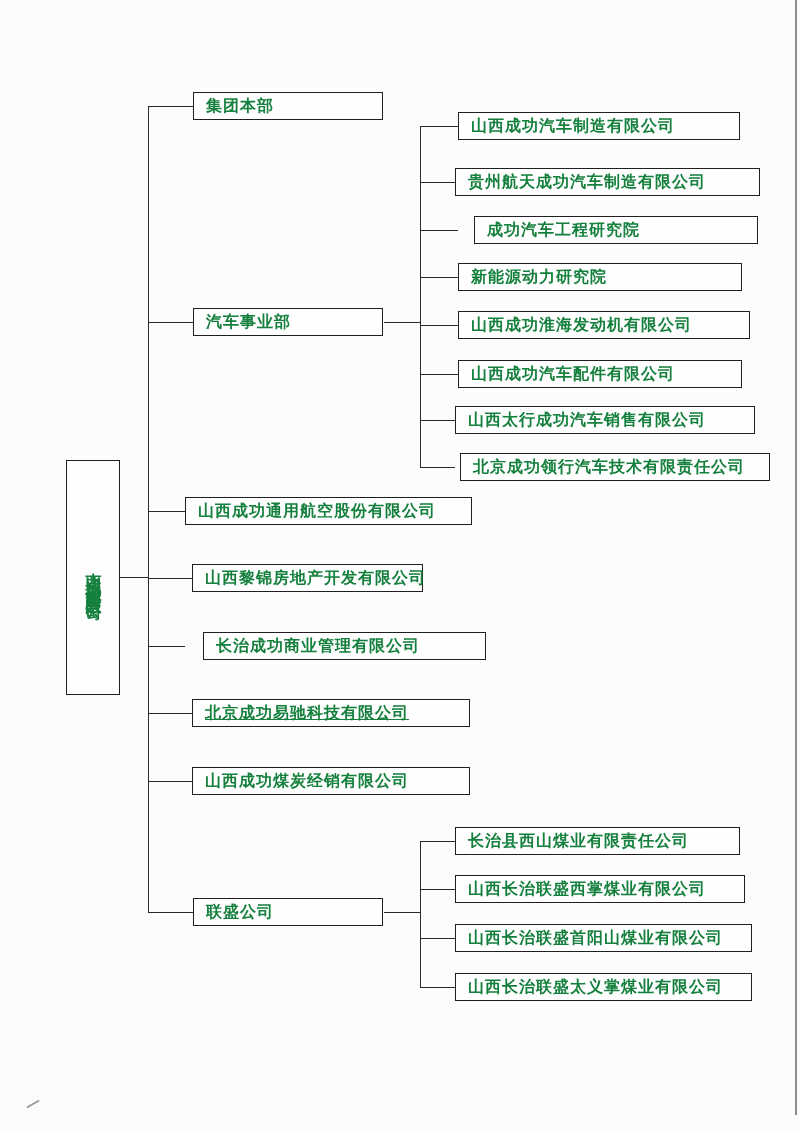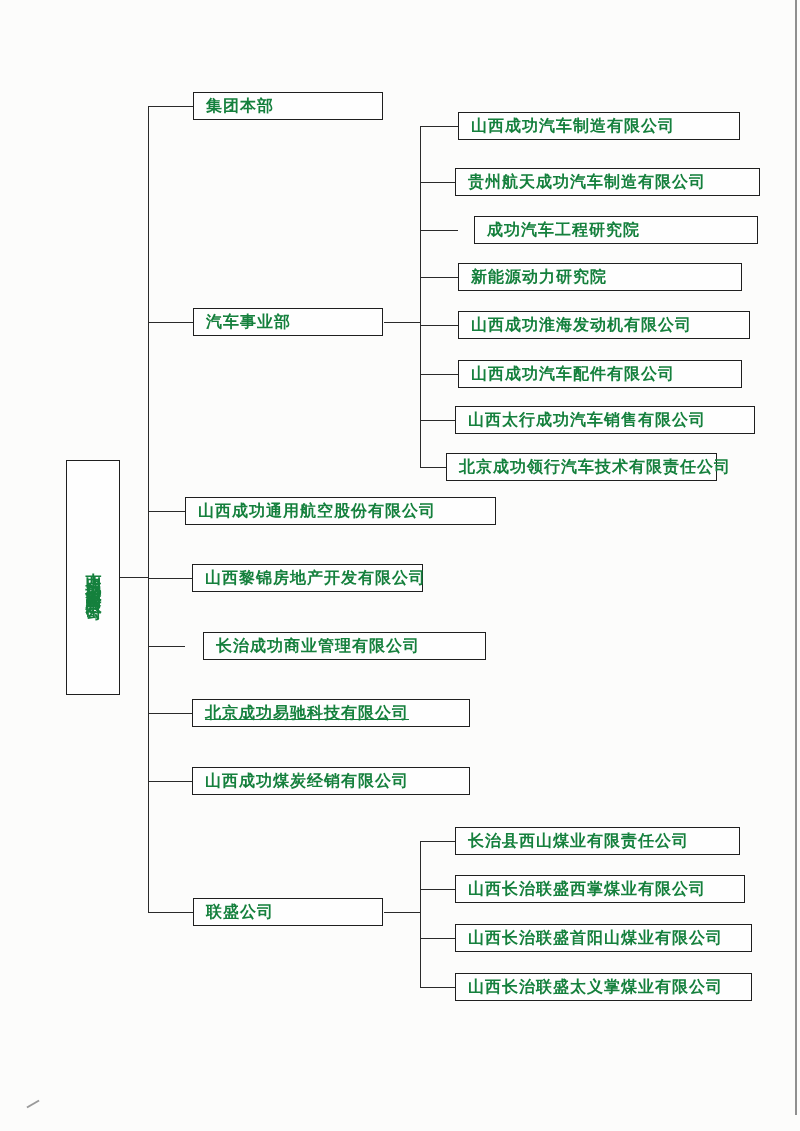--- a/index.html
+++ b/index.html
@@ -70,21 +70,21 @@
   <div class="ln" style="left:148px; top:322px; width:45px; height:1px;"></div>
   <div class="ln" style="left:148px; top:511px; width:37px; height:1px;"></div>
   <div class="ln" style="left:148px; top:578px; width:44px; height:1px;"></div>
   <div class="ln" style="left:148px; top:646px; width:37px; height:1px;"></div>
   <div class="ln" style="left:148px; top:713px; width:44px; height:1px;"></div>
   <div class="ln" style="left:148px; top:781px; width:44px; height:1px;"></div>
   <div class="ln" style="left:148px; top:912px; width:45px; height:1px;"></div>
 
   <div class="node" style="left:193px; top:92px;  width:190px;">集团本部</div>
   <div class="node" style="left:193px; top:308px; width:190px;">汽车事业部</div>
-  <div class="node" style="left:185px; top:497px; width:311px;">山西成功通用航空股份有限公司</div>
+  <div class="node" style="left:185px; top:497px; width:287px;">山西成功通用航空股份有限公司</div>
   <div class="node" style="left:192px; top:564px; width:231px;">山西黎锦房地产开发有限公司</div>
   <div class="node" style="left:203px; top:632px; width:283px;">长治成功商业管理有限公司</div>
   <div class="node" style="left:192px; top:699px; width:278px;text-decoration:underline;">北京成功易驰科技有限公司</div>
   <div class="node" style="left:192px; top:767px; width:278px;">山西成功煤炭经销有限公司</div>
   <div class="node" style="left:193px; top:898px; width:190px;">联盛公司</div>
 
   <div class="ln" style="left:384px; top:322px; width:36px; height:1px;"></div>
   <div class="ln" style="left:420px; top:126px; width:1px; height:342px;"></div>
   <div class="ln" style="left:420px; top:126px; width:38px; height:1px;"></div>
   <div class="ln" style="left:420px; top:182px; width:35px; height:1px;"></div>
@@ -95,21 +95,21 @@
   <div class="ln" style="left:420px; top:420px; width:35px; height:1px;"></div>
   <div class="ln" style="left:420px; top:467px; width:35px; height:1px;"></div>
 
   <div class="node" style="left:458px; top:112px; width:282px;">山西成功汽车制造有限公司</div>
   <div class="node" style="left:455px; top:168px; width:305px;">贵州航天成功汽车制造有限公司</div>
   <div class="node" style="left:474px; top:216px; width:284px;">成功汽车工程研究院</div>
   <div class="node" style="left:458px; top:263px; width:284px;">新能源动力研究院</div>
   <div class="node" style="left:458px; top:311px; width:292px;">山西成功淮海发动机有限公司</div>
   <div class="node" style="left:458px; top:360px; width:284px;">山西成功汽车配件有限公司</div>
   <div class="node" style="left:455px; top:406px; width:300px;">山西太行成功汽车销售有限公司</div>
-  <div class="node" style="left:446px; top:453px; width:271px;">北京成功领行汽车技术有限责任公司</div>
+  <div class="node" style="left:460px; top:453px; width:310px;">北京成功领行汽车技术有限责任公司</div>
 
   <div class="ln" style="left:384px; top:912px; width:36px; height:1px;"></div>
   <div class="ln" style="left:420px; top:841px; width:1px; height:147px;"></div>
   <div class="ln" style="left:420px; top:841px; width:35px; height:1px;"></div>
   <div class="ln" style="left:420px; top:889px; width:35px; height:1px;"></div>
   <div class="ln" style="left:420px; top:938px; width:35px; height:1px;"></div>
   <div class="ln" style="left:420px; top:987px; width:35px; height:1px;"></div>
 
   <div class="node" style="left:455px; top:827px; width:285px;">长治县西山煤业有限责任公司</div>
   <div class="node" style="left:455px; top:875px; width:290px;">山西长治联盛西掌煤业有限公司</div>

